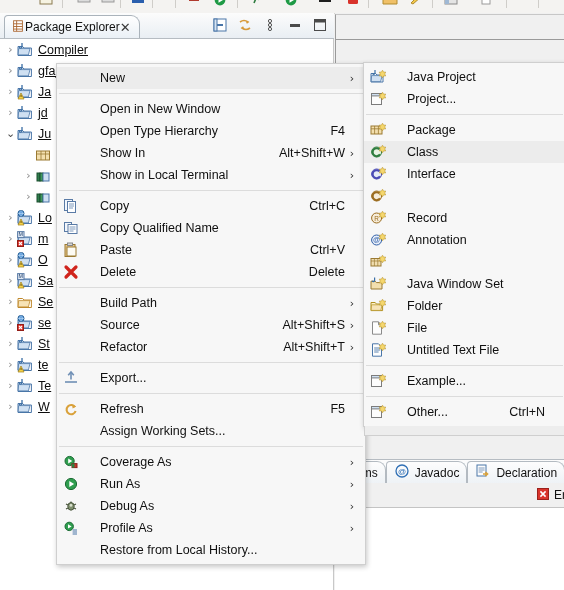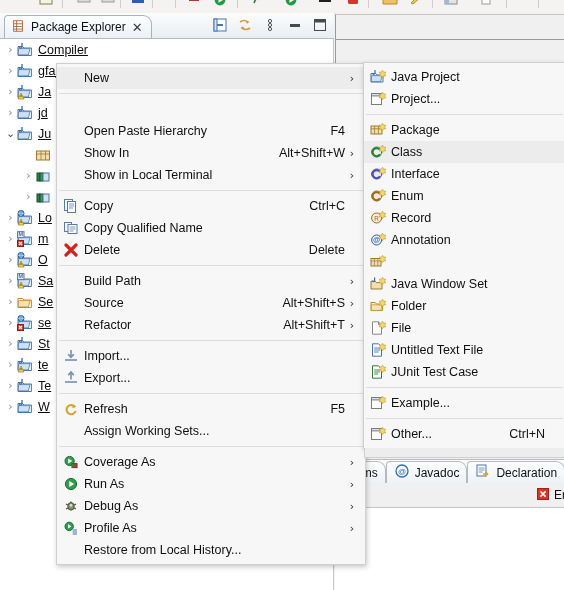--- a/index.html
+++ b/index.html
@@ -54,21 +54,20 @@
     background: linear-gradient(to bottom, #fcfcfc, #e9eef3);
     border-bottom: 1px solid #b6bcc2;
   }
   .view-tab {
     position: absolute;
     left: 4px; top: 2px;
     height: 22px;
     padding: 0 8px 0 6px;
     display: flex;
     align-items: center;
-    gap: 6px;
     background: linear-gradient(to bottom, #ffffff, #eaf0f6);
     border: 1px solid #aab3bb;
     border-bottom: none;
     border-radius: 4px 9px 0 0;
     font-size: 12px;
     color: #111;
   }
   .view-tab-close {
     font-size: 13px;
     color: #3b3b3b;
@@ -239,21 +238,21 @@
     cursor: default;
   }
   .mi.hl { background: #ececec; }
   .mi-ico {
     width: 27px;
     flex: 0 0 27px;
     height: 16px;
     position: relative;
   }
   .mi-ico svg { display: block; margin: 0 auto; }
-  .mi-label { flex: 1 1 auto; white-space: nowrap; }
+  .mi-label { flex: 1 1 auto; white-space: nowrap; margin-left: 16px; }
   .mi-accel {
     color: #111;
     font-size: 12.5px;
     margin-left: 12px;
     white-space: nowrap;
   }
   .mi-arrow {
     width: 14px;
     flex: 0 0 14px;
     text-align: center;
@@ -647,25 +646,26 @@
 
 <div class="menu" id="menu-main">
     <div class="mi hl">
       <span class="mi-ico"></span>
       <span class="mi-label">New</span>
       <span class="mi-arrow">›</span>
     </div>
     <div class="msep"></div>
     <div class="mi">
       <span class="mi-ico"></span>
+      <span class="mi-label">Open in New Window</span>
       <span class="mi-arrow"></span>
     </div>
     <div class="mi">
       <span class="mi-ico"></span>
-      <span class="mi-label">Open Paste Hierarchy</span>
+      <span class="mi-label">Open Type Hierarchy</span>
       <span class="mi-accel">F4</span>
       <span class="mi-arrow"></span>
     </div>
     <div class="mi">
       <span class="mi-ico"></span>
       <span class="mi-label">Show In</span>
       <span class="mi-accel">Alt+Shift+W</span>
       <span class="mi-arrow">›</span>
     </div>
     <div class="mi">
@@ -693,20 +693,32 @@
           <rect x="5" y="4.5" width="9" height="9" fill="#fff" stroke="#5a7ba6"></rect>
           <path d="M6.5 7h6M6.5 9h6M6.5 11h4" stroke="#6f8fb5" stroke-width=".9"></path>
         </svg>
       </span>
       <span class="mi-label">Copy Qualified Name</span>
       <span class="mi-arrow"></span>
     </div>
     <div class="mi">
       <span class="mi-ico">
         <svg width="16" height="16" viewBox="0 0 16 16">
+          <rect x="2" y="2.5" width="10" height="12" fill="#e9c98c" stroke="#9b7a32"></rect>
+          <rect x="4.5" y="1" width="5" height="2.5" fill="#d9d9d9" stroke="#888"></rect>
+          <rect x="4" y="5" width="9" height="9" fill="#fdfbf3" stroke="#9b7a32"></rect>
+        </svg>
+      </span>
+      <span class="mi-label">Paste</span>
+      <span class="mi-accel">Ctrl+V</span>
+      <span class="mi-arrow"></span>
+    </div>
+    <div class="mi">
+      <span class="mi-ico">
+        <svg width="16" height="16" viewBox="0 0 16 16">
           <path d="M3 3 L13 13 M13 3 L3 13" stroke="#d0241c" stroke-width="3.2" stroke-linecap="round"></path>
         </svg>
       </span>
       <span class="mi-label">Delete</span>
       <span class="mi-accel">Delete</span>
       <span class="mi-arrow"></span>
     </div>
     <div class="msep"></div>
     <div class="mi">
       <span class="mi-ico"></span>
@@ -723,31 +735,20 @@
       <span class="mi-ico"></span>
       <span class="mi-label">Refactor</span>
       <span class="mi-accel">Alt+Shift+T</span>
       <span class="mi-arrow">›</span>
     </div>
     <div class="msep"></div>
     <div class="mi">
       <span class="mi-ico">
         <svg width="16" height="16" viewBox="0 0 16 16">
           <path d="M2 12h12" stroke="#6f8fb5" stroke-width="1.6"></path>
-          <path d="M8 2 v7" stroke="#6f8fb5" stroke-width="1.6"></path>
-          <path d="M5.2 6.2 L8 9.4 L10.8 6.2" fill="none" stroke="#6f8fb5" stroke-width="1.6"></path>
-        </svg>
-      </span>
-      <span class="mi-label">Import...</span>
-      <span class="mi-arrow"></span>
-    </div>
-    <div class="mi">
-      <span class="mi-ico">
-        <svg width="16" height="16" viewBox="0 0 16 16">
-          <path d="M2 12h12" stroke="#6f8fb5" stroke-width="1.6"></path>
           <path d="M8 9.4 v-7" stroke="#6f8fb5" stroke-width="1.6"></path>
           <path d="M5.2 5.2 L8 2 L10.8 5.2" fill="none" stroke="#6f8fb5" stroke-width="1.6"></path>
         </svg>
       </span>
       <span class="mi-label">Export...</span>
       <span class="mi-arrow"></span>
     </div>
     <div class="msep"></div>
     <div class="mi">
       <span class="mi-ico">
@@ -883,21 +884,20 @@
     </div>
     <div class="mi">
       <span class="mi-ico">
         <svg width="16" height="16" viewBox="0 0 16 16">
           <circle cx="6.6" cy="8" r="5" fill="#f6ecd9" stroke="#9b6c1f"></circle>
           <path d="M9.6 5.4 a4 4 0 1 0 .4 5" fill="none" stroke="#9b6c1f" stroke-width="2"></path>
           <path d="M10.5 1.5h4v4h-4z" fill="none"></path>
           <path d="M12.5 1.2 l1.1 1.9 2.2 0 -1.1 1.9 1.1 1.9 -2.2 0 -1.1 1.9 -1.1 -1.9 -2.2 0 1.1 -1.9 -1.1 -1.9 2.2 0z" fill="#f5d76e" stroke="#b08a23" stroke-width=".5"></path>
         </svg>
       </span>
-      <span class="mi-label">Enum</span>
       <span class="mi-arrow"></span>
     </div>
     <div class="mi">
       <span class="mi-ico">
         <svg width="16" height="16" viewBox="0 0 16 16">
           <circle cx="6.6" cy="8" r="5" fill="#f6ecd9" stroke="#9b6c1f"></circle>
           <text x="6.6" y="10.6" font-size="6.4" text-anchor="middle" fill="#9b6c1f" font-family="Liberation Sans">R</text>
           <path d="M10.5 1.5h4v4h-4z" fill="none"></path>
           <path d="M12.5 1.2 l1.1 1.9 2.2 0 -1.1 1.9 1.1 1.9 -2.2 0 -1.1 1.9 -1.1 -1.9 -2.2 0 1.1 -1.9 -1.1 -1.9 2.2 0z" fill="#f5d76e" stroke="#b08a23" stroke-width=".5"></path>
         </svg>
@@ -969,32 +969,20 @@
         <svg width="16" height="16" viewBox="0 0 16 16">
           <path d="M2.5 1.8h6l3 3v9.4h-9z" fill="#fdfdfd" stroke="#4a76a8"></path>
           <path d="M4.2 6h6M4.2 8h6M4.2 10h4.4" stroke="#4a76a8" stroke-width=".9"></path>
           <path d="M10.5 1.5h4v4h-4z" fill="none"></path>
           <path d="M12.5 1.2 l1.1 1.9 2.2 0 -1.1 1.9 1.1 1.9 -2.2 0 -1.1 1.9 -1.1 -1.9 -2.2 0 1.1 -1.9 -1.1 -1.9 2.2 0z" fill="#f5d76e" stroke="#b08a23" stroke-width=".5"></path>
         </svg>
       </span>
       <span class="mi-label">Untitled Text File</span>
       <span class="mi-arrow"></span>
     </div>
-    <div class="mi">
-      <span class="mi-ico">
-        <svg width="16" height="16" viewBox="0 0 16 16">
-          <path d="M2.5 1.8h6l3 3v9.4h-9z" fill="#fdfdfd" stroke="#2f7d3f"></path>
-          <path d="M4.2 6h5.6M4.2 8h5.6M4.2 10h4" stroke="#2f7d3f" stroke-width=".9"></path>
-          <path d="M10.5 1.5h4v4h-4z" fill="none"></path>
-          <path d="M12.5 1.2 l1.1 1.9 2.2 0 -1.1 1.9 1.1 1.9 -2.2 0 -1.1 1.9 -1.1 -1.9 -2.2 0 1.1 -1.9 -1.1 -1.9 2.2 0z" fill="#f5d76e" stroke="#b08a23" stroke-width=".5"></path>
-        </svg>
-      </span>
-      <span class="mi-label">JUnit Test Case</span>
-      <span class="mi-arrow"></span>
-    </div>
     <div class="msep"></div>
     <div class="mi">
       <span class="mi-ico">
         <svg width="16" height="16" viewBox="0 0 16 16">
           <rect x="1.5" y="2.5" width="10" height="11" fill="#fdfdfd" stroke="#7c7c7c"></rect>
           <rect x="1.5" y="2.5" width="10" height="2.4" fill="#cfe0f2" stroke="#7c7c7c"></rect>
           <path d="M10.5 1.5h4v4h-4z" fill="none"></path>
           <path d="M12.5 1.2 l1.1 1.9 2.2 0 -1.1 1.9 1.1 1.9 -2.2 0 -1.1 1.9 -1.1 -1.9 -2.2 0 1.1 -1.9 -1.1 -1.9 2.2 0z" fill="#f5d76e" stroke="#b08a23" stroke-width=".5"></path>
         </svg>
       </span>

